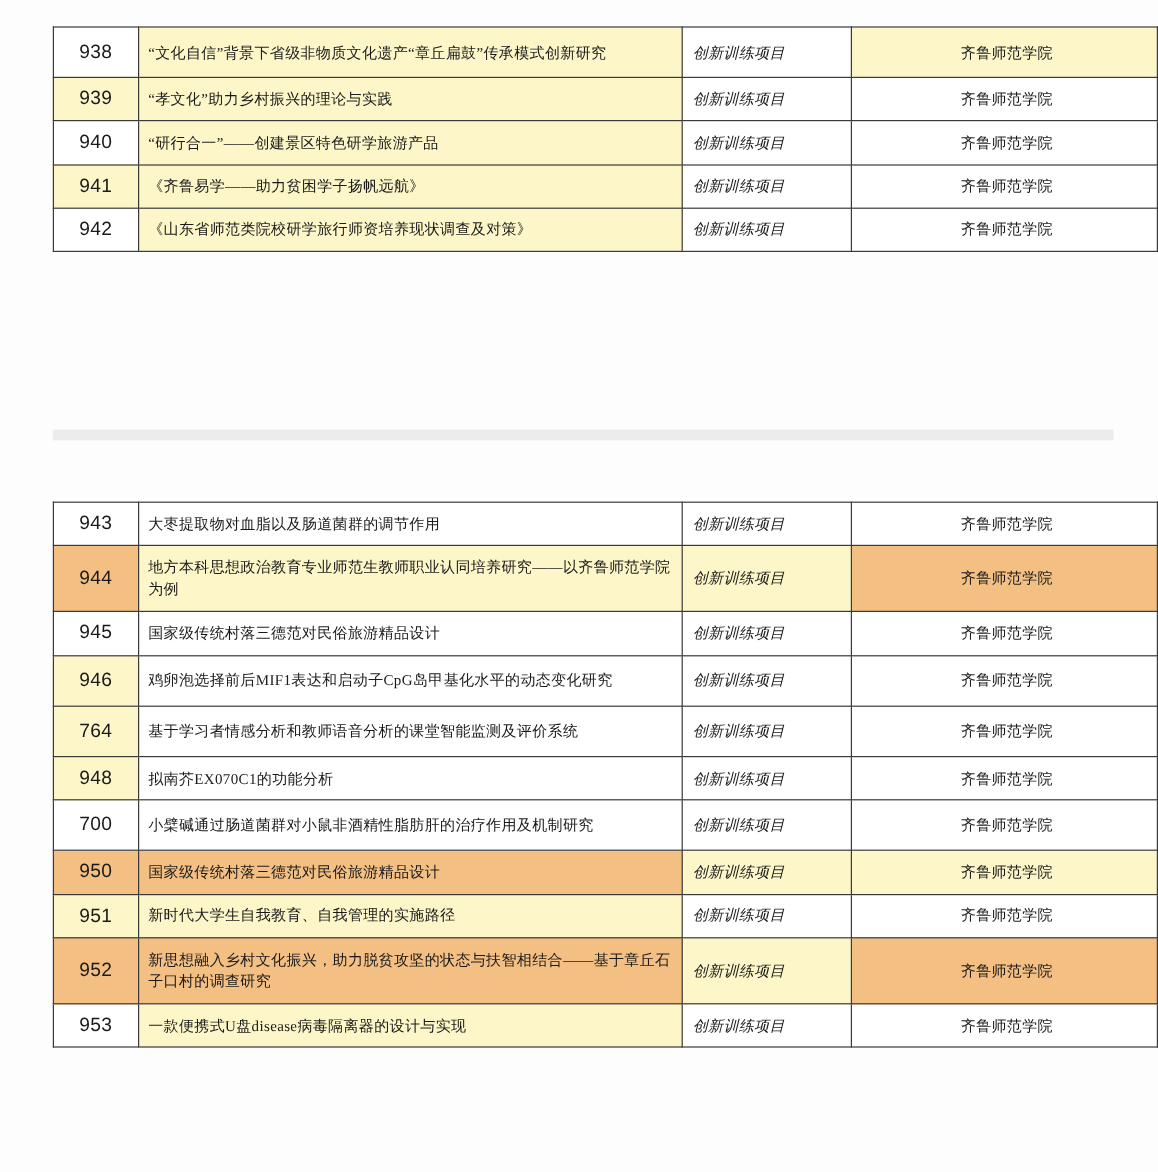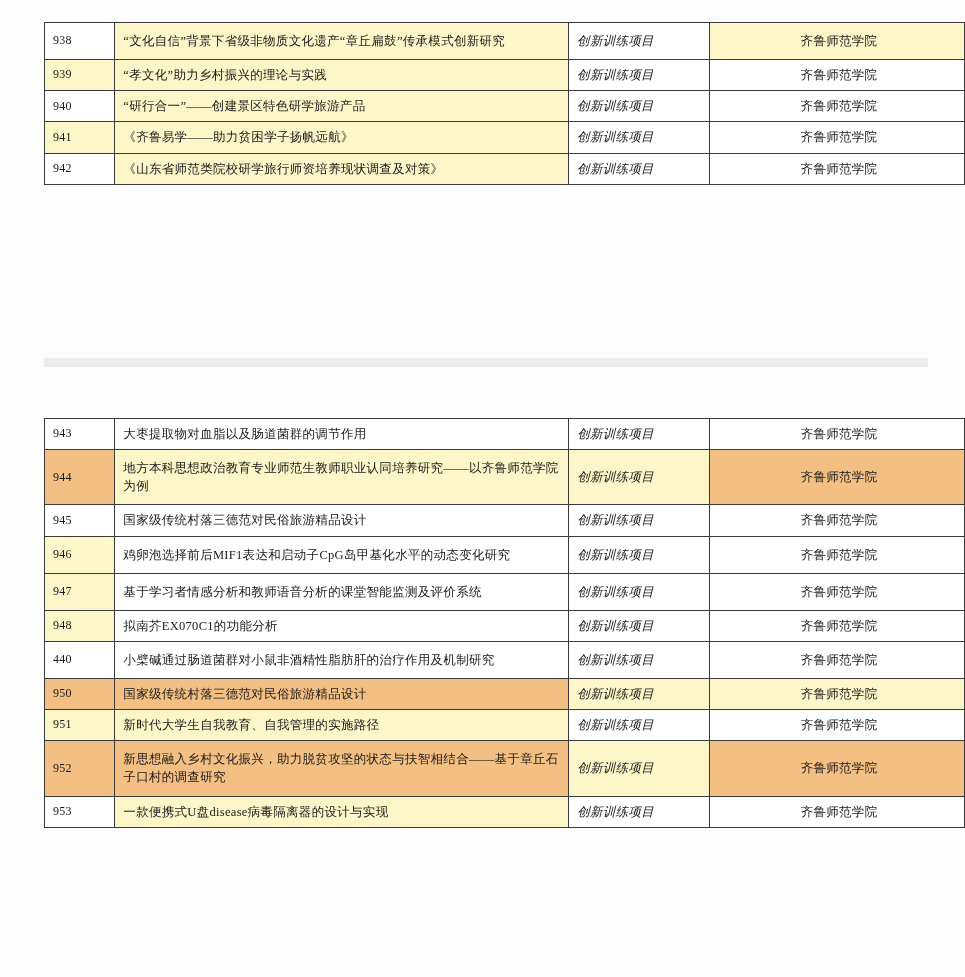--- a/index.html
+++ b/index.html
@@ -30,22 +30,23 @@
   .table-block td {
     border: 1px solid #3a3a3a;
     font-size: 12.5px;
     line-height: 1.45;
     padding: 6px 8px;
     vertical-align: middle;
     letter-spacing: 0.3px;
   }
   td.col-no {
     width: 54px;
-    font-family: Liberation Serif, serif;
-    font-size: 12px;
+    text-align: center;
+    font-family: Liberation Sans, sans-serif;
+    font-size: 16px;
   }
   td.col-title {
     width: 444px;
     text-align: left;
   }
   td.col-type {
     width: 126px;
     text-align: left;
     font-style: italic;
   }
@@ -132,33 +133,33 @@
           <td class="col-type hl-n">创新训练项目</td>
           <td class="col-school hl-n">齐鲁师范学院</td>
         </tr>
         <tr class="row-tall">
           <td class="col-no hl-y">946</td>
           <td class="col-title two-line hl-n">鸡卵泡选择前后MIF1表达和启动子CpG岛甲基化水平的动态变化研究</td>
           <td class="col-type hl-n">创新训练项目</td>
           <td class="col-school hl-n">齐鲁师范学院</td>
         </tr>
         <tr class="row-tall">
-          <td class="col-no hl-y">947</td>
+          <td class="col-no hl-y">764</td>
           <td class="col-title two-line hl-n">基于学习者情感分析和教师语音分析的课堂智能监测及评价系统</td>
           <td class="col-type hl-n">创新训练项目</td>
           <td class="col-school hl-n">齐鲁师范学院</td>
         </tr>
         <tr>
           <td class="col-no hl-y">948</td>
           <td class="col-title two-line hl-n">拟南芥EX070C1的功能分析</td>
           <td class="col-type hl-n">创新训练项目</td>
           <td class="col-school hl-n">齐鲁师范学院</td>
         </tr>
         <tr class="row-tall">
-          <td class="col-no hl-n">440</td>
+          <td class="col-no hl-n">700</td>
           <td class="col-title two-line hl-n">小檗碱通过肠道菌群对小鼠非酒精性脂肪肝的治疗作用及机制研究</td>
           <td class="col-type hl-n">创新训练项目</td>
           <td class="col-school hl-n">齐鲁师范学院</td>
         </tr>
         <tr>
           <td class="col-no hl-o">950</td>
           <td class="col-title two-line hl-o">国家级传统村落三德范对民俗旅游精品设计</td>
           <td class="col-type hl-y">创新训练项目</td>
           <td class="col-school hl-y">齐鲁师范学院</td>
         </tr>

